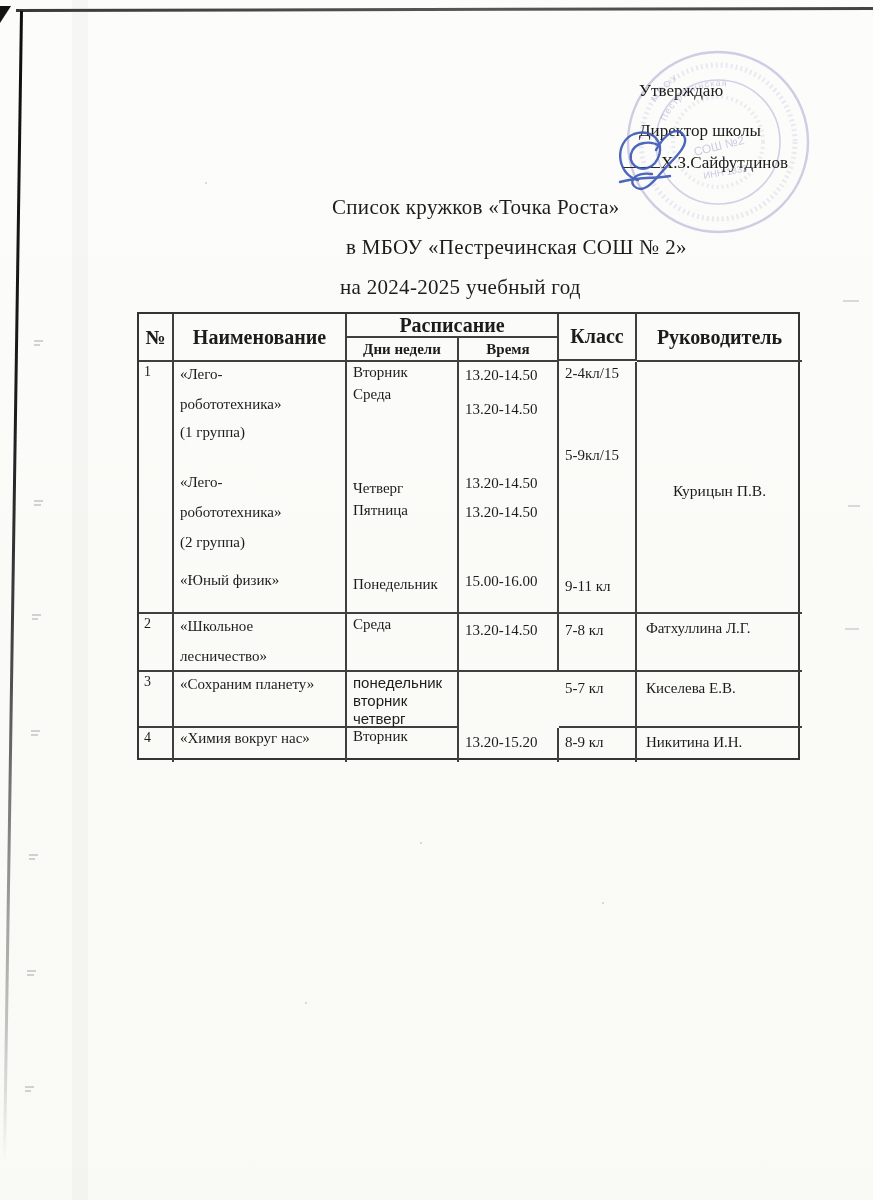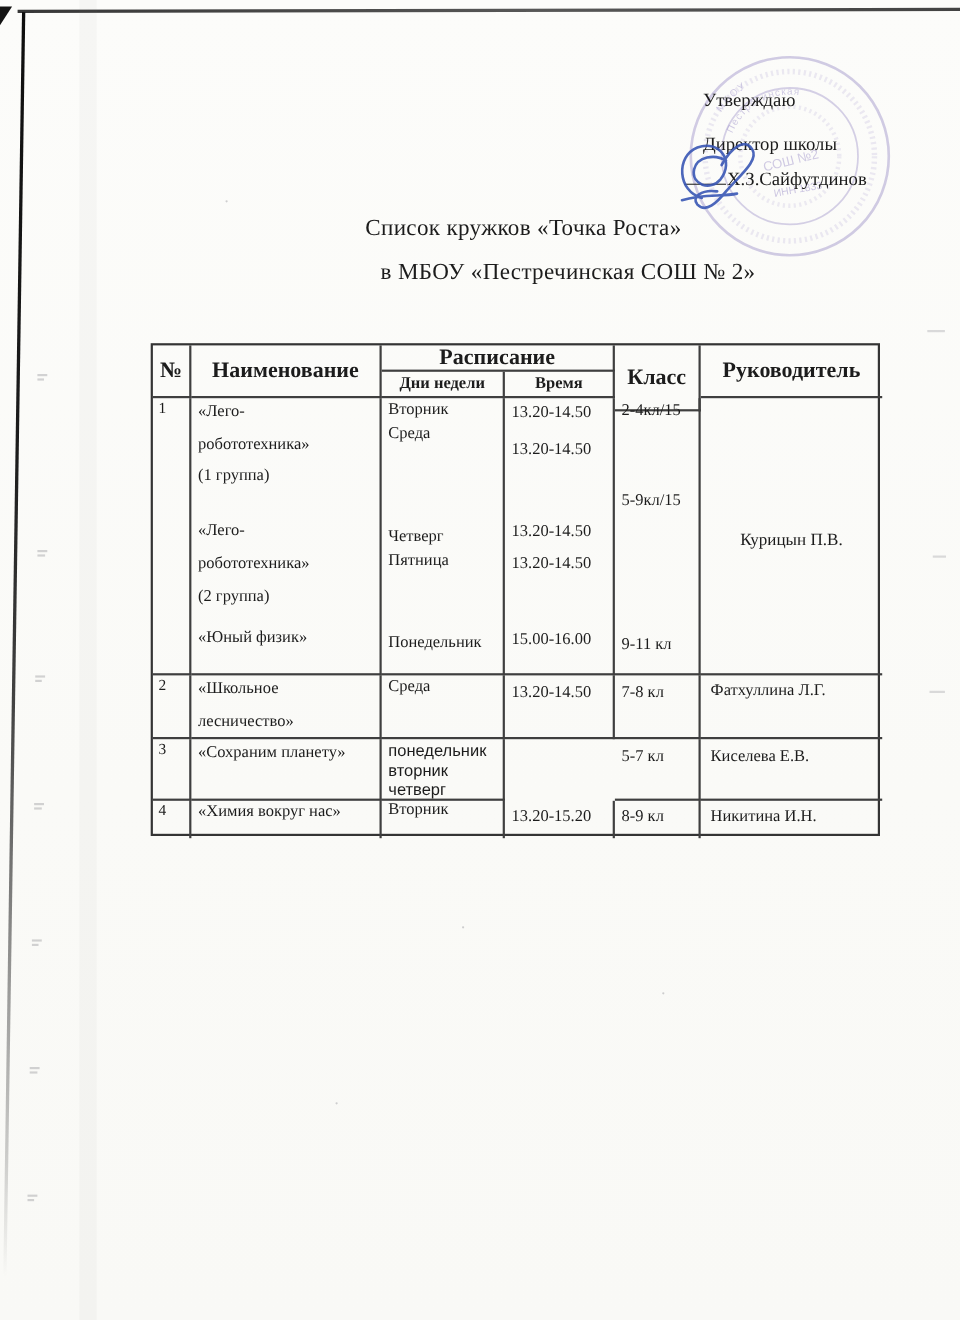--- a/index.html
+++ b/index.html
@@ -124,29 +124,30 @@
       <g fill="none" stroke="#3a57b5" stroke-width="2.4" stroke-linecap="round" opacity="0.9">
         <path d="M30 64 C 8 58, 6 26, 26 18 C 46 11, 60 30, 47 47 C 38 58, 20 52, 23 38 C 26 26, 42 24, 52 30"></path>
         <path d="M48 34 C 58 16, 70 10, 76 20 C 82 30, 64 44, 52 58 C 44 68, 34 78, 26 70 C 20 63, 30 56, 44 58"></path>
         <path d="M12 66 C 32 60, 48 63, 62 60"></path>
       </g>
     </svg>
   </div>
 
   <div class="abs title-line" style="left:332px;top:195px">Список кружков «Точка Роста»</div>
   <div class="abs title-line" style="left:346px;top:235px">в МБОУ «Пестречинская СОШ № 2»</div>
+  <div class="abs title-line" style="left:340px;top:275px">на 2024-2025 учебный год</div>
 
   <div class="tbl">
 
     <div class="c hc h-big" style="left:0;top:0;width:35px;height:48px">№</div>
     <div class="c hc h-big" style="left:208px;top:0;width:212px;height:24px">Расписание</div>
     <div class="c hc h-big" style="left:35px;top:0;width:173px;height:48px">Наименование</div>
     <div class="c hc h-sm" style="left:208px;top:24px;width:112px;height:24px">Дни недели</div>
     <div class="c hc h-sm" style="left:320px;top:24px;width:100px;height:24px">Время</div>
-    <div class="c hc h-big" style="left:420px;top:0;width:78px;height:60px">Класс</div>
+    <div class="c hc h-big" style="left:420px;top:0;width:78px;height:47px">Класс</div>
     <div class="c hc h-big no-br" style="left:498px;top:0;width:165px;height:48px">Руководитель</div>
 
     <div class="c numc" style="left:0;top:48px;width:35px;height:252px">1</div>
     <div class="c" style="left:35px;top:48px;width:173px;height:252px">
       <span class="cell-line" style="top:4px">«Лего-</span>
       <span class="cell-line" style="top:34px">робототехника»</span>
       <span class="cell-line" style="top:62px">(1 группа)</span>
       <span class="cell-line" style="top:112px">«Лего-</span>
       <span class="cell-line" style="top:142px">робототехника»</span>
       <span class="cell-line" style="top:172px">(2 группа)</span>

